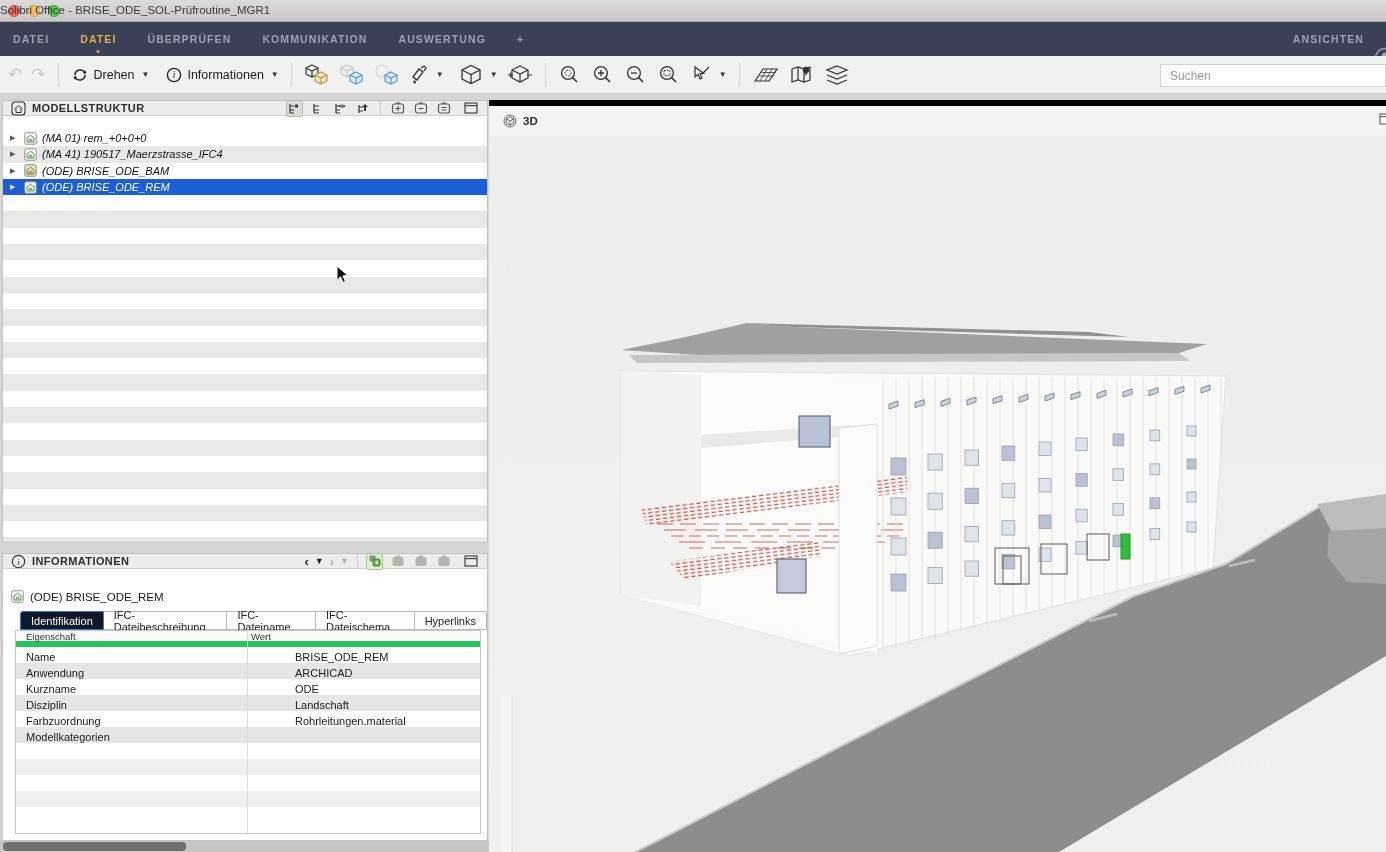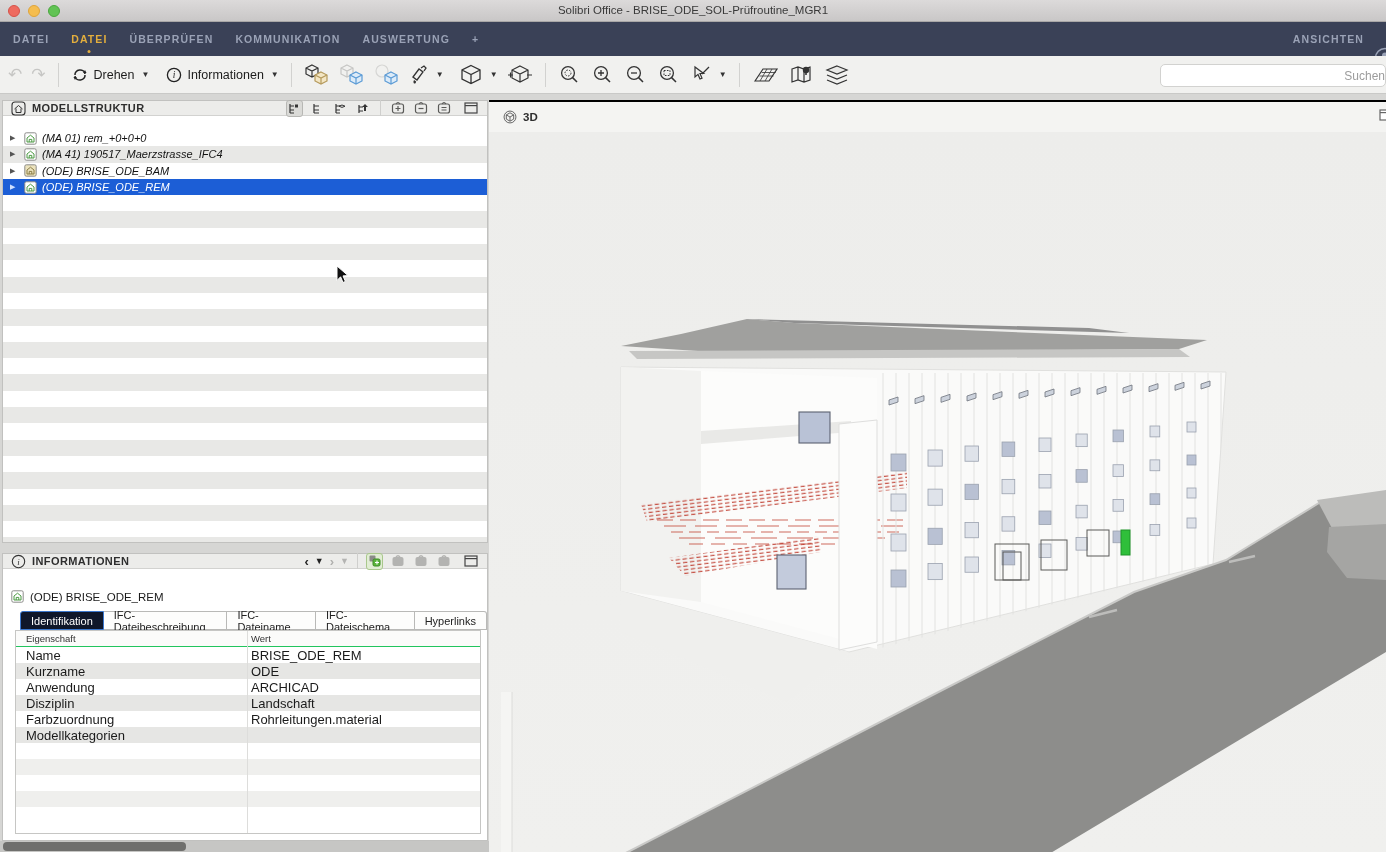--- a/index.html
+++ b/index.html
@@ -7,49 +7,49 @@
     font-family:"Liberation Sans","DejaVu Sans",sans-serif; background:#d6d6d4; }
 
   
   .titlebar { position:absolute; left:0; top:0; width:1386px; height:22px;
     background:linear-gradient(#dcdadA,#c9c7c7); border-bottom:1px solid #a9a7a7; }
   .traffic { position:absolute; left:8px; top:5px; display:flex; gap:8px; }
   .light { width:12px; height:12px; border-radius:50%; }
   .light.red{ background:#ee6a5f; border:1px solid #d65249;}
   .light.yellow{ background:#f5bd4f; border:1px solid #dfa43a;}
   .light.green{ background:#61c354; border:1px solid #4aa73e;}
-  .win-title { position:absolute; left:0; right:0; top:4px; text-align:center;
+  .win-title { position:absolute; left:0; right:0; top:4px; text-align:left;
     font-size:11.5px; color:#3a3a3a; }
 
   
   .menubar { position:absolute; left:0; top:22px; width:1386px; height:34px;
     background:#3a4157; display:flex; align-items:center; }
-  .menu-items { display:flex; align-items:center; gap:22px; padding-left:13px; }
+  .menu-items { display:flex; align-items:center; gap:31px; padding-left:13px; }
   .menu-item { position:relative; font-size:10.5px; font-weight:700; letter-spacing:1.1px;
     color:#9aa2b6; cursor:default; }
   .menu-item.active { color:#e3ae3d; }
   .menu-item.active::after { content:""; position:absolute; left:50%; bottom:-8px;
     width:3px; height:3px; border-radius:50%; background:#e3ae3d; transform:translateX(-50%); }
   .menu-right { position:absolute; right:22px; top:0; height:34px; display:flex;
     align-items:center; gap:14px; }
   .menu-right .menu-item { letter-spacing:1.1px; }
   .avatar { position:absolute; right:-10px; top:25px; width:22px; height:22px; }
 
   
   .toolbar { position:absolute; left:0; top:56px; width:1386px; height:38px;
     background:#f1f1ef; border-bottom:1px solid #c9c9c7;
     display:flex; align-items:center; gap:9px; padding-left:8px; }
   .tsep { width:1px; height:24px; background:#d2d2d0; margin:0 3px; }
   .tbtn { display:flex; align-items:center; gap:5px; color:#1c1c1c; font-size:12.5px; }
   .tbtn svg { display:block; }
   .caret { font-size:8px; color:#333; margin-left:2px; }
   .ghost { opacity:.42; }
   .search-box { position:absolute; left:1160px; top:8px; width:226px; height:23px;
-    border:1px solid #d2d2d0; border-radius:5px; background:#fff; font-size:12px;
-    padding-left:9px; color:#333; outline:none;text-align:right; }
+    border:1px solid #d2d2d0; border-radius:0; background:#fff; font-size:12px;
+    padding-left:9px; color:#333; outline:none; }
   .search-box::placeholder { color:#9c9c9c; }
 
   
   .panel { position:absolute; background:#fff; border:1px solid #c1c1bf; }
   .phead { position:absolute; left:0; right:0; top:0; height:15px; background:#ececea;
     border-bottom:1px solid #d2d2d0; display:flex; align-items:center; padding:0 8px; }
   .ptitle { font-size:11px; font-weight:700; color:#2e2e2e; letter-spacing:.4px; margin-left:6px; }
   .picons { margin-left:auto; display:flex; align-items:center; gap:6px; }
   .picon { width:17px; height:17px; display:flex; align-items:center; justify-content:center;
     border-radius:3px; }
@@ -77,40 +77,40 @@
   .crumb { position:absolute; left:8px; top:36px; display:flex; align-items:center; gap:6px;
     font-size:11.5px; color:#1a1a1a; }
   .tabs { position:absolute; left:17px; top:57px; display:flex; }
   .tab { height:19px; padding:0 10px; font-size:11px; color:#222; background:#fdfdfc;
     border:1px solid #b9b9b7; border-left-width:0; display:flex; align-items:center; }
   .tab:first-child { border-left-width:1px; border-radius:3px 0 0 0; }
   .tab:last-child { border-radius:0 3px 0 0; }
   .tab.active { background:#0f172a; color:#fff; border-color:#3b77cd; }
   .itable { position:absolute; left:12px; right:6px; top:76px; bottom:6px;
     border:1px solid #c6c6c4; background:#fff; overflow:hidden; }
-  .ithead { height:16px; background:#fbfbfa; border-bottom:1px solid #22c55e; display:flex;
+  .ithead { height:16px; background:#fbfbfa; border-bottom:6px solid #22c55e; display:flex;
     font-size:9.5px; color:#333; align-items:center; }
   .ithead .c1 { width:231px; padding-left:10px; }
   .ithead .c2 { padding-left:4px; }
-  .irow { height:16px; display:flex; align-items:flex-end; font-size:13px; color:#1b1b1b; }
+  .irow { height:16px; display:flex; align-items:flex-end; font-size:11px; color:#1b1b1b;gap:44px; }
   .irow:nth-child(even) { background:#e6e6e4; }
   .irow .c1 { width:231px; padding-left:10px; }
   .irow .c2 { padding-left:4px; }
   .colline { position:absolute; left:231px; top:0; bottom:0; width:1px; background:#dddddb; }
   .ifiller { height:64px;
     background:repeating-linear-gradient(to bottom,#fff 0 16px,#efefed 16px 32px); }
 
   
   .hscroll { position:absolute; left:0; top:841px; width:489px; height:11px; background:#c6c6c4; }
   .hthumb { position:absolute; left:3px; top:1px; width:183px; height:9px; border-radius:4px;
     background:#6f6f6d; }
 
   
   .viewport { position:absolute; left:489px; top:100px; width:897px; height:752px;
-    background:#efefed; border-top:2px solid #000000;padding-left:45px; }
+    background:#efefed; border-top:6px solid #000000;padding-left:45px; }
   .vhead { position:absolute; left:0; right:0; top:0; height:30px; background:#f4f4f2;
     display:flex; align-items:center; padding-left:14px; gap:6px; }
   .vtitle { font-size:11.5px; font-weight:700; color:#2e2e2e; }
   .vwinicon { position:absolute; right:-7px; top:7px; }
   .scene { position:absolute; left:0; top:30px; }
 
   .win { fill:#dfe3ea; stroke:#9aa1ae; stroke-width:.8; }
   .win-dark { fill:#b9c1d3; }
   .slit { fill:#ccd2dc; stroke:#6e737d; stroke-width:.8; }
   .fstripe { stroke:#e2e2e0; stroke-width:1; }
@@ -427,26 +427,26 @@
     <div class="ithead">
       <span class="c1">Eigenschaft</span>
       <span class="c2">Wert</span>
     </div>
     <div id="table-rows">
         <div class="irow">
           <span class="c1">Name</span>
           <span class="c2">BRISE_ODE_REM</span>
         </div>
         <div class="irow">
+          <span class="c1">Anwendung</span>
+          <span class="c2">ARCHICAD</span>
+        </div>
+        <div class="irow">
           <span class="c1">Kurzname</span>
           <span class="c2">ODE</span>
-        </div>
-        <div class="irow">
-          <span class="c1">Anwendung</span>
-          <span class="c2">ARCHICAD</span>
         </div>
         <div class="irow">
           <span class="c1">Disziplin</span>
           <span class="c2">Landschaft</span>
         </div>
         <div class="irow">
           <span class="c1">Farbzuordnung</span>
           <span class="c2">Rohrleitungen.material</span>
         </div>
         <div class="irow">

